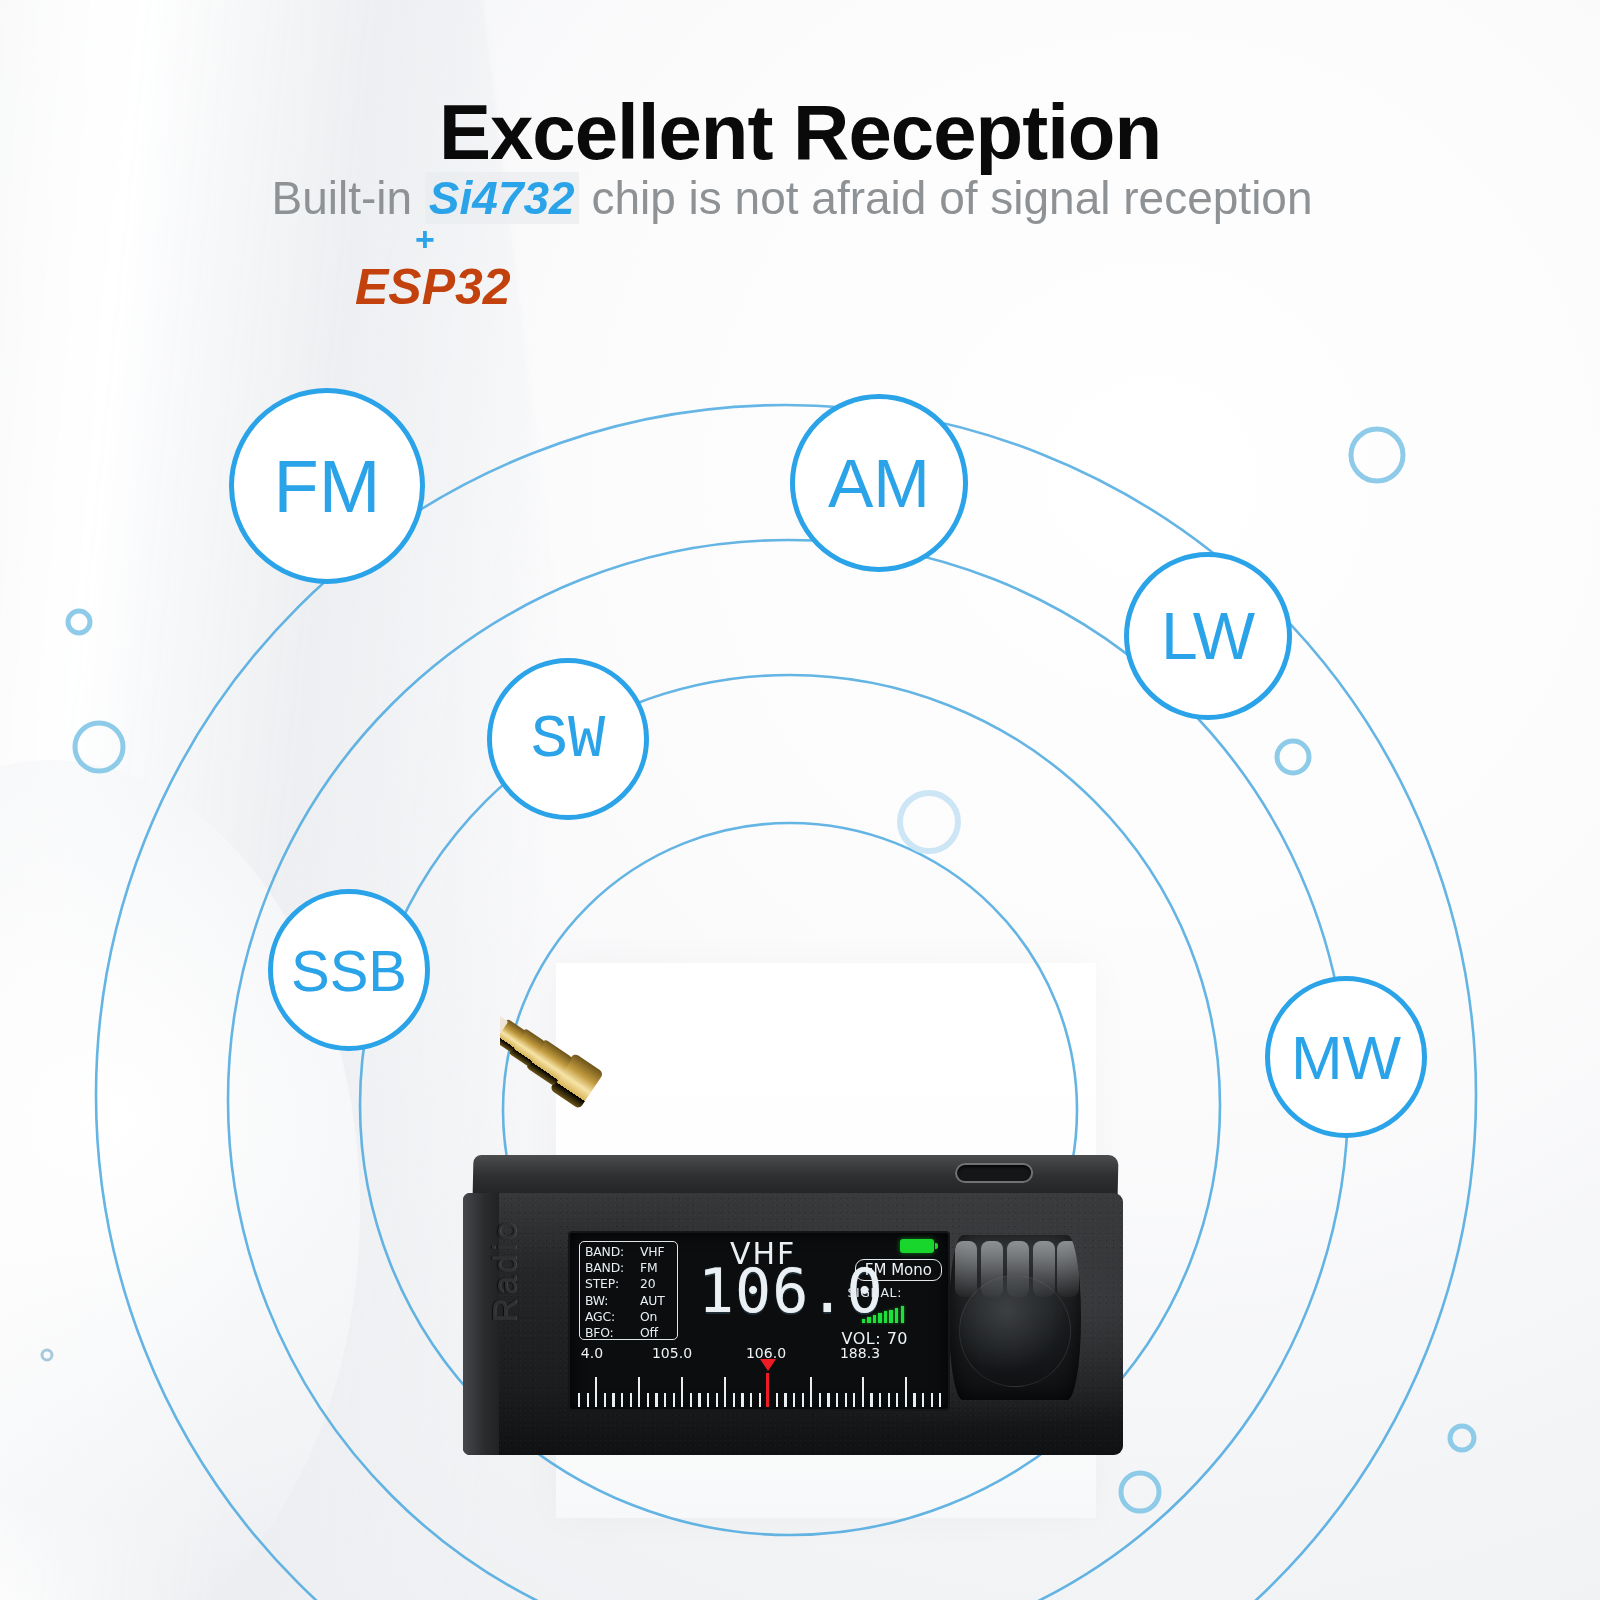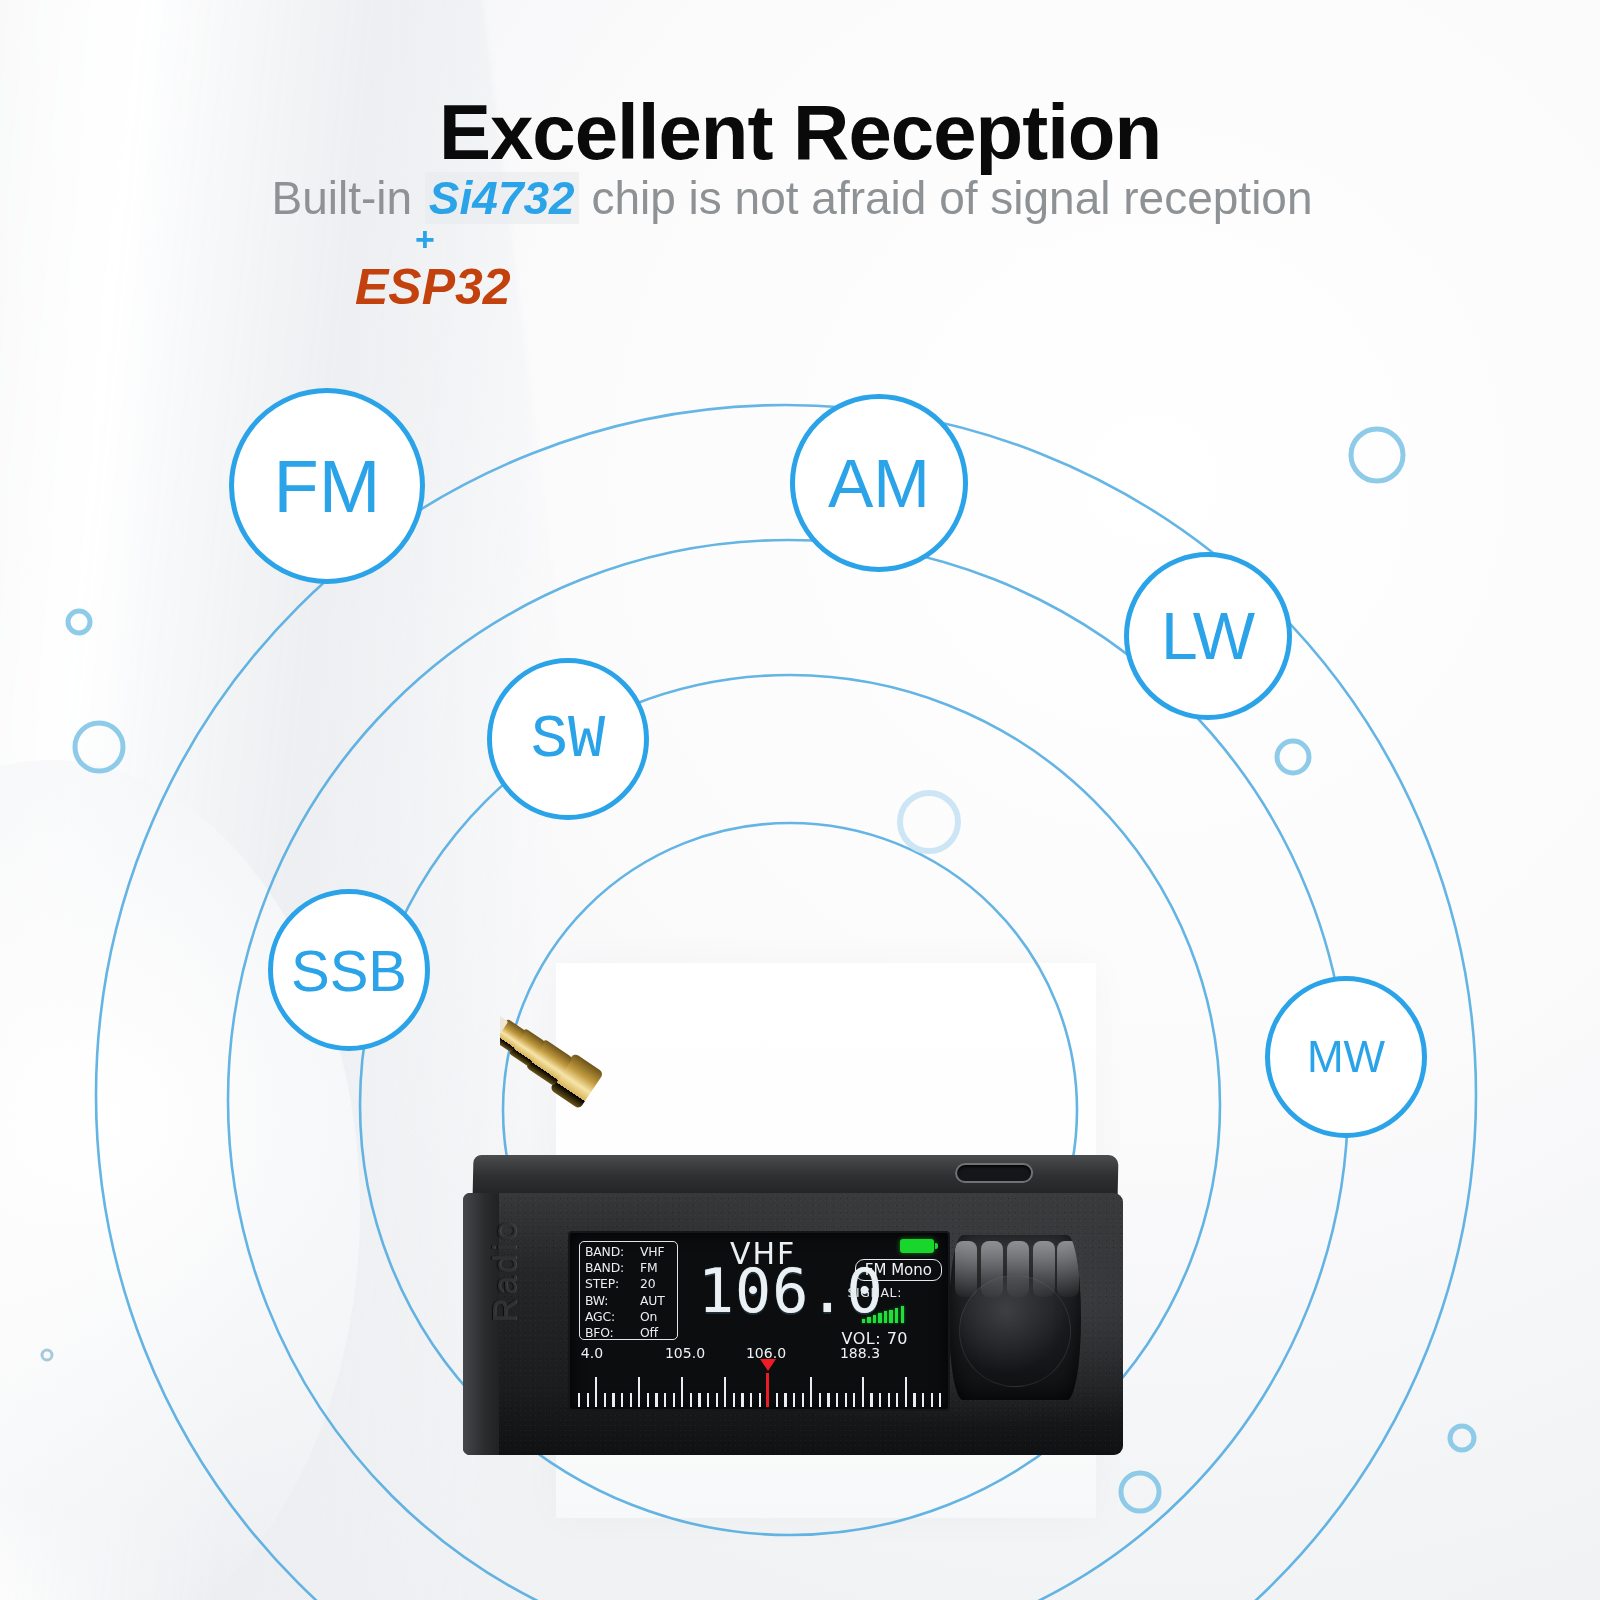--- a/index.html
+++ b/index.html
@@ -68,21 +68,21 @@
     border:5px solid #2ba3e8;
     display:flex; align-items:center; justify-content:center;
     color:#2ba3e8; font-weight:400;
     box-shadow:0 0 0 0 rgba(0,0,0,0);
   }
   .b-fm  { left:229px; top:388px;  width:196px; height:196px; font-size:74px; }
   .b-am  { left:790px; top:394px;  width:178px; height:178px; font-size:68px; }
   .b-lw  { left:1124px;top:552px;  width:168px; height:168px; font-size:66px; }
   .b-sw  { left:487px; top:658px;  width:162px; height:162px; font-size:62px;font-family:Liberation Mono, monospace; }
   .b-ssb { left:268px; top:889px;  width:162px; height:162px; font-size:58px; }
-  .b-mw  { left:1265px;top:976px;  width:162px; height:162px; font-size:44px; }
+  .b-mw  { left:1265px;top:976px;  width:162px; height:162px; font-size:62px; }
 
   
   #radio { position:absolute; left:455px; top:1155px; width:680px; height:310px; z-index:40; }
 
   .case-top {
     position:absolute; left:18px; top:0; width:645px; height:46px;
     background:linear-gradient(180deg,#4a4c4e 0%, #2e3032 45%, #1e2022 100%);
     border-radius:8px 10px 2px 2px;
     transform:skewX(-1.2deg);
   }
@@ -403,21 +403,21 @@
         <i style="height: 9.7px;"></i>
         <i style="height: 11.6px;"></i>
         <i style="height: 13.5px;"></i>
         <i style="height: 15.4px;"></i>
         <i style="height: 17.3px;"></i>
       </div>
     <div class="vol">VOL: 70</div>
 
     <div class="tuner">
       <div class="tick-label" style="left:22px">4.0</div>
-      <div class="tick-label" style="left:115px">105.0</div>
+      <div class="tick-label" style="left:102px">105.0</div>
       <div class="tick-label" style="left:196px">106.0</div>
       <div class="tick-label" style="left:290px">188.3</div>
       <div class="ticks" id="ticks">
           <i style="left: 8px; height: 14px;"></i>
           <i style="left: 16.6px; height: 14px;"></i>
           <i style="left: 25.2px; height: 30px;"></i>
           <i style="left: 33.8px; height: 14px;"></i>
           <i style="left: 42.4px; height: 14px;"></i>
           <i style="left: 51px; height: 14px;"></i>
           <i style="left: 59.6px; height: 14px;"></i>

